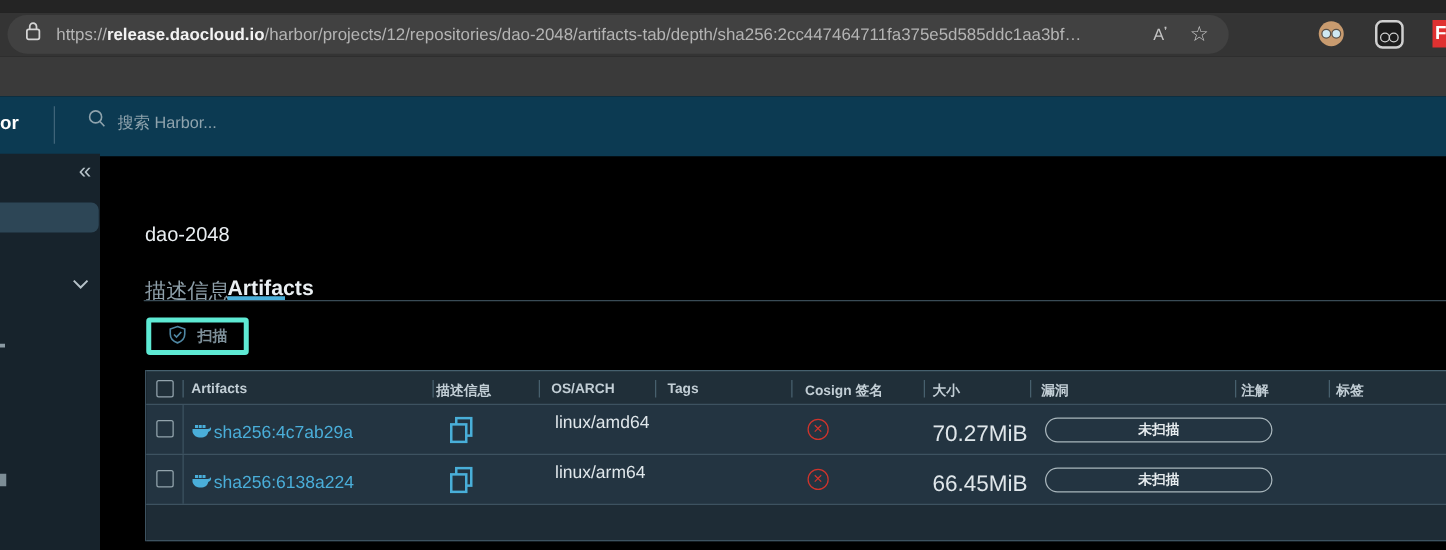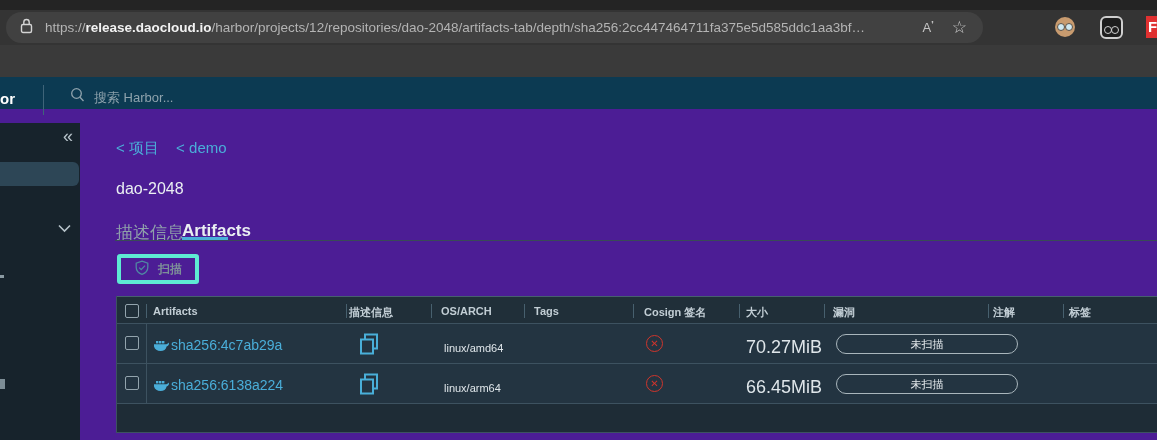--- a/index.html
+++ b/index.html
@@ -1,18 +1,18 @@
 <!DOCTYPE html>
 <html><head>
 <meta charset="utf-8">
 <style>
   * { box-sizing: border-box; }
   html,body { margin:0; padding:0; background:#10161b; }
   body { font-family:"Liberation Sans","DejaVu Sans",sans-serif; }
-  .screen { position:relative; width:1157px; height:440px; overflow:hidden; background:#4c1d95;padding-left:36px; }
+  .screen { position:relative; width:1157px; height:440px; overflow:hidden; background:#000000;padding-left:36px; }
 
   
   .tabstrip { position:absolute; top:0; left:0; width:100%; height:10px; background:#242424; }
   .toolbar  { position:absolute; top:10px; left:0; width:100%; height:35px; background:#343434; }
   .bookmarks{ position:absolute; top:45px; left:0; width:100%; height:32px; background:#3a3a3a; }
   .addressbar { position:absolute; left:6px; top:2px; width:977px; height:31px; border-radius:16px;
                 background:#414141; display:flex; align-items:center; padding:0 14px; }
   .lock-icon { margin-right:12px; flex:0 0 auto; }
   .url { font-size:13.5px; color:#b4b4b4; white-space:nowrap; overflow:hidden; flex:1 1 auto; }
   .url .host { color:#f2f2f2; font-weight:bold; }
@@ -28,21 +28,21 @@
   .ext-icon { position:absolute; left:1100px; top:6px; width:23px; height:23px; border-radius:6px;
             background:#1d1d1d; border:2px solid #cfcfcf; }
   .ext-icon::before { content:""; position:absolute; left:2px; top:8px; width:6px; height:6px;
             border-radius:50%; border:1.5px solid #cfcfcf; }
   .ext-icon::after { content:""; position:absolute; right:2px; top:8px; width:6px; height:6px;
             border-radius:50%; border:1.5px solid #cfcfcf; }
   .f-badge { position:absolute; left:1146px; top:6px; width:11px; height:22px; background:#e03131;
             color:#ffffff; font-weight:bold; font-size:15px; line-height:22px; padding-left:2px; }
 
   
-  .hh { position:absolute; top:77px; left:0; width:100%; height:32px; background:#0c3a52; }
+  .hh { position:absolute; top:77px; left:0; width:100%; height:48px; background:#0c3a52; }
   .hh-logo { position:absolute; left:0; top:13px; color:#ffffff; font-weight:bold; font-size:15px; }
   .hh-div { position:absolute; left:43px; top:8px; width:1px; height:30px; background:#3f6479; }
   .hh-search { position:absolute; left:70px; top:10px; display:flex; align-items:center; }
   .hh-search input { background:transparent; border:none; outline:none; color:#cfd8dc;
             font-size:13px; width:300px; margin-left:6px; font-family:inherit; }
   .hh-search input::placeholder { color:#8fa3ad; }
 
   
   .sidebar { position:absolute; top:123px; left:0; width:80px; height:317px; background:#17232c; }
   .collapse { position:absolute; right:7px; top:3px; color:#b6c2c9; font-size:18px; cursor:pointer; }
@@ -82,28 +82,28 @@
   .tfoot { position:absolute; top:108px; left:0; right:0; height:29px; background:#1e2c36;
          border-bottom:1px solid #3d5260; }
   .checkbox { position:absolute; left:8px; width:14px; height:14px; border:1px solid #93a4ad;
          border-radius:2px; background:transparent; cursor:pointer; }
   .th-check { top:7px; }
   .row .checkbox { top:12px; }
   .whale { position:absolute; left:36px; top:14px; }
   .art-link { position:absolute; left:54px; top:13px; font-size:14px; color:#4aaed9;
          text-decoration:none; }
   .copy-btn { position:absolute; left:242px; top:9px; cursor:pointer; }
-  .os { position:absolute; left:327px; top:18px; font-size:11px; color:#dfe6ea; }
+  .os { position:absolute; left:327px; top:5px; font-size:14px; color:#dfe6ea; }
   .nosign { position:absolute; left:529px; top:11px; width:17px; height:17px; border-radius:50%;
          border:1.5px solid #d0342c; color:#d0342c; font-size:10px; line-height:16px;
          text-align:center; }
   .size { position:absolute; left:629px; top:13px; font-size:18px; color:#dfe6ea; }
   .vuln-pill { position:absolute; left:719px; top:10px; width:182px; height:20px;
          border:1px solid #a9b6bc; border-radius:10px; color:#e6ebee; font-size:11px;
-         line-height:18px; text-align:center; }
+         line-height:18px; text-align:center;font-weight:bold; }
 </style>
 </head>
 <body>
 
 <div class="screen">
 
   <div class="tabstrip"></div>
   <div class="toolbar">
     <div class="addressbar">
       <span class="lock-icon">
@@ -141,24 +141,20 @@
     <div class="side-active"></div>
     <span class="side-chevron">
       <svg width="15" height="10" viewBox="0 0 15 10">
         <polyline points="2,2.5 7.5,8 13,2.5" fill="none" stroke="#b6c2c9" stroke-width="1.6"></polyline>
       </svg>
     </span>
     <div class="frag1"></div>
     <div class="frag2"></div>
   </div>
 
-  <div class="breadcrumb">
-    <a href="#">&lt; 项目</a>
-    <a href="#">&lt; demo</a>
-  </div>
   <div class="page-title">dao-2048</div>
   <div class="tab tab-desc">描述信息</div>
   <div class="tab tab-art">Artifacts</div>
   <div class="tab-underline"></div>
   <div class="tab-line"></div>
 
   <button class="btn btn-scan">
     <span>
       <svg width="16" height="16" viewBox="0 0 16 16">
         <path d="M8 1.2 L13.8 3.2 V7.2 c0 3.8-2.7 6-5.8 7.1 C4.9 13.2 2.2 11 2.2 7.2 V3.2 z" fill="none" stroke="#4f87a3" stroke-width="1.3"></path>

